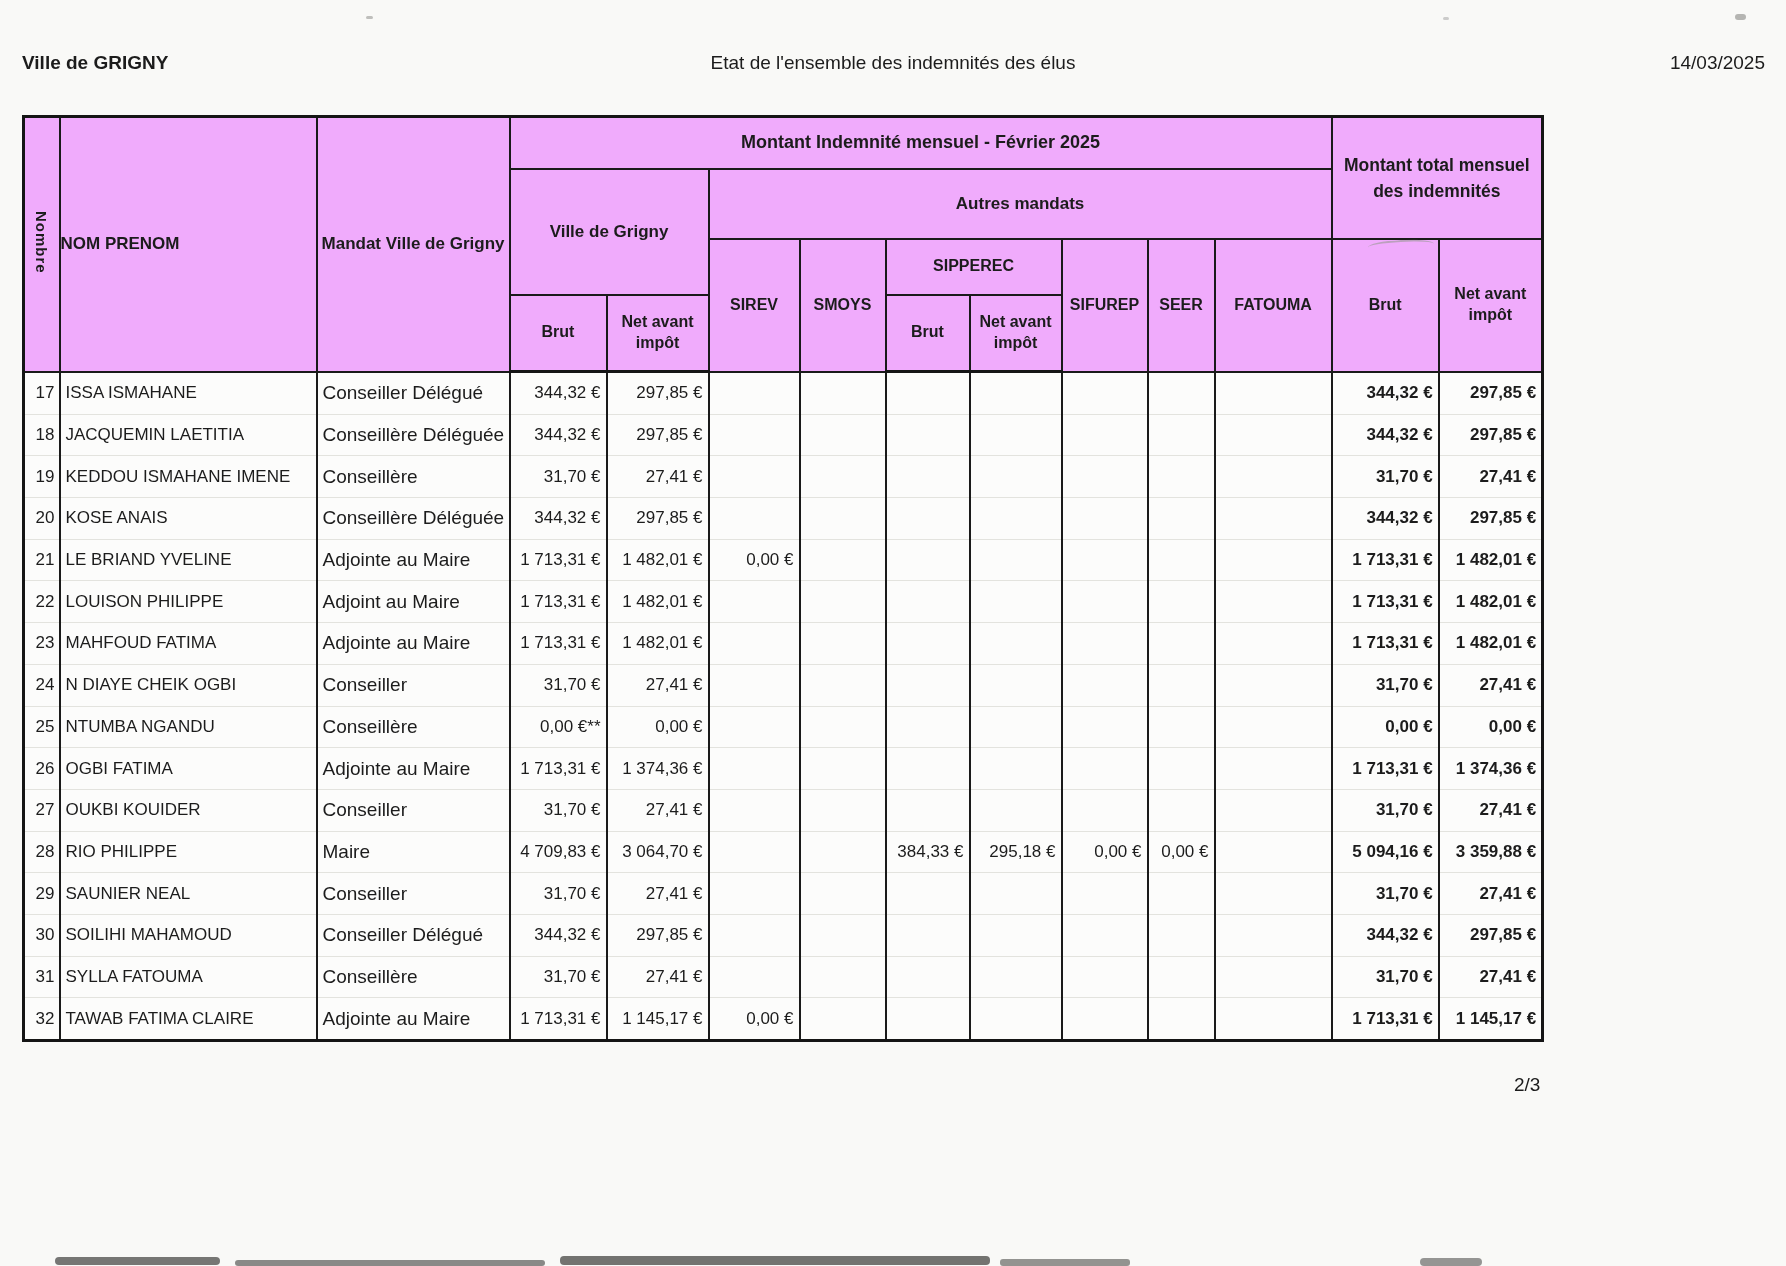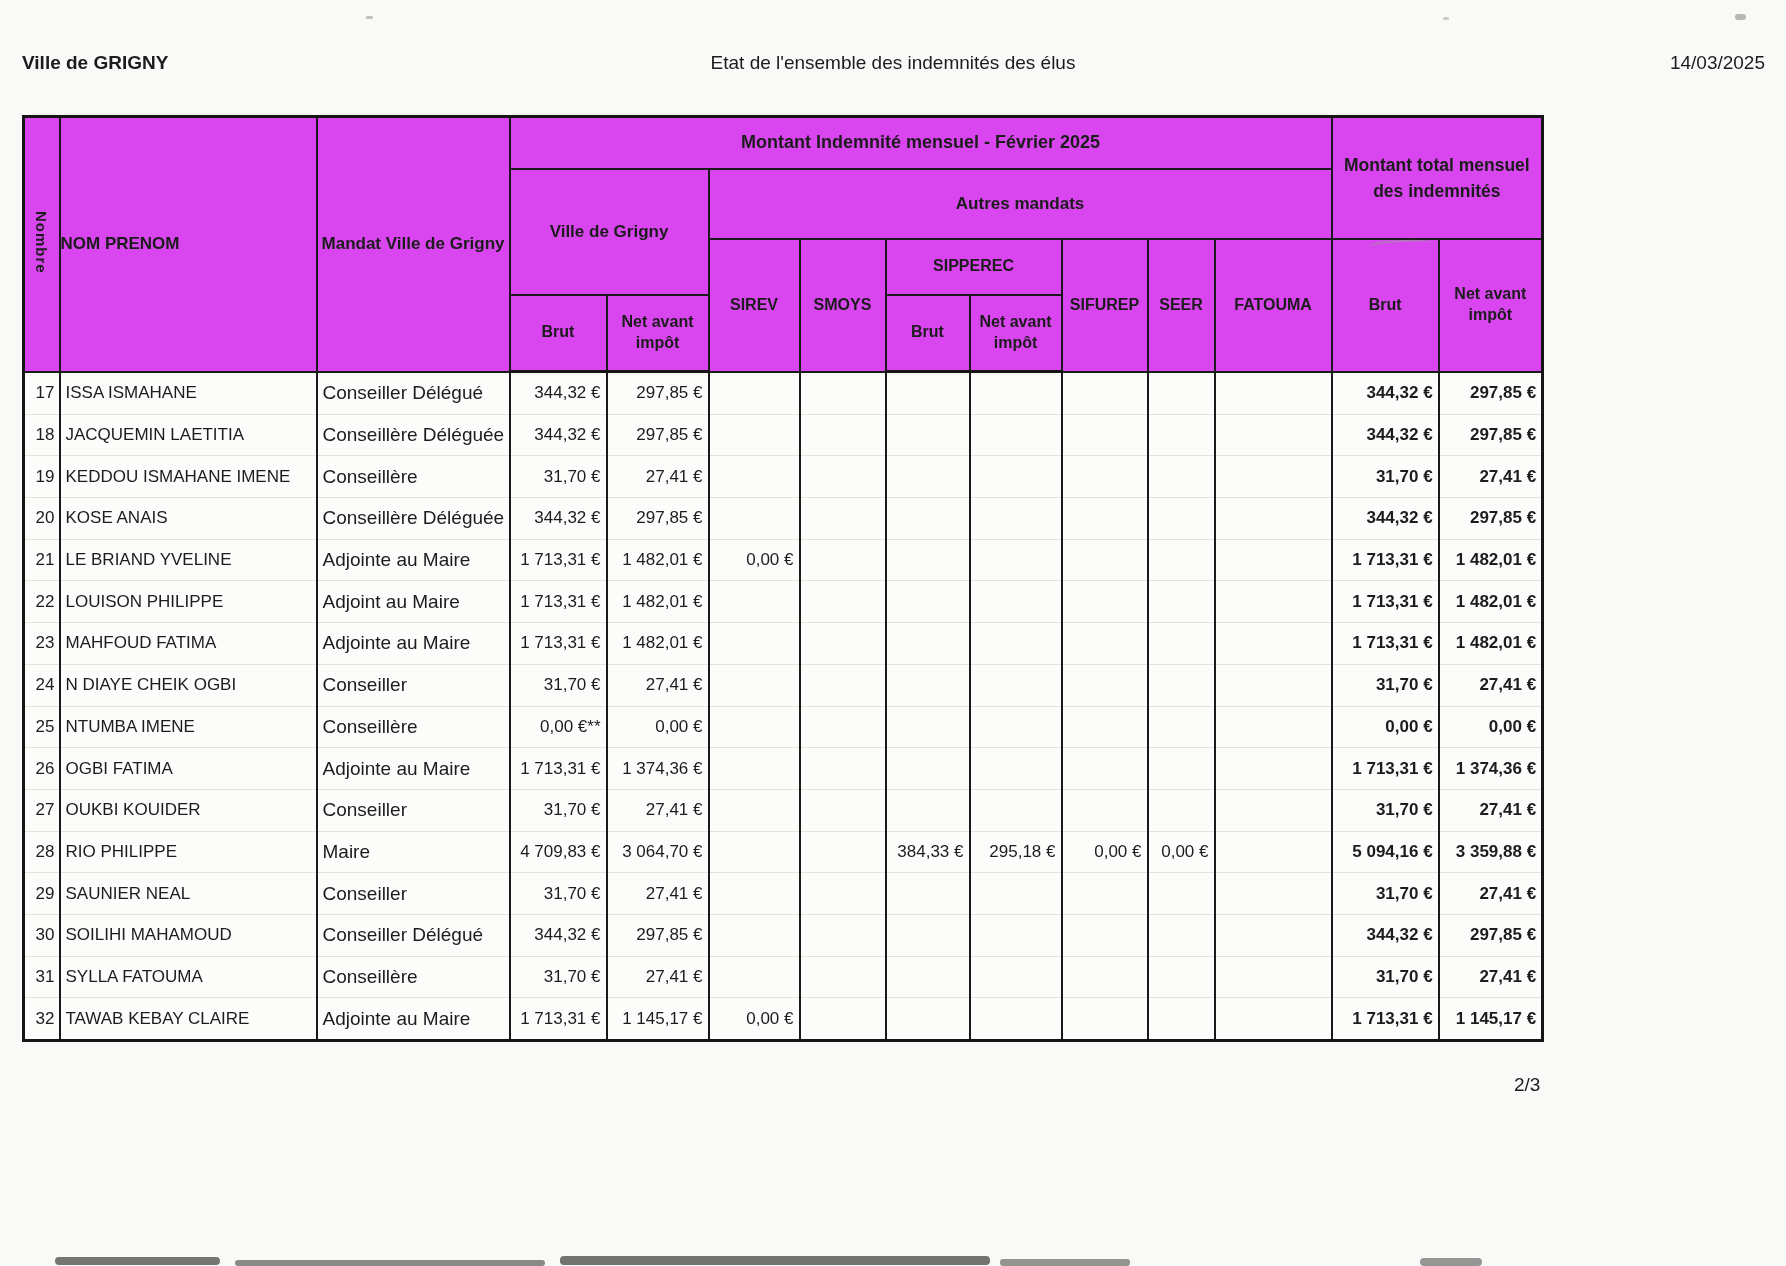--- a/index.html
+++ b/index.html
@@ -26,21 +26,21 @@
     background: #fcfcfb;
   }
   table { border: 3px solid #151515; }
   th {
     border: 2px solid #1a1a1a;
     font-weight: bold;
     font-size: 16px;
     text-align: center;
     vertical-align: middle;
     padding: 2px 4px;
-    background: #d946ef;
+    background: #f0abfc;
   }
   thead tr:last-child th, thead th[rowspan="2"].deep, thead th.row-cd { border-bottom: 3px solid #151515; }
   tbody td {
     border-left: 2px solid #1a1a1a;
     border-right: 2px solid #1a1a1a;
     border-top: 1px solid #e3e3de;
     border-bottom: 1px solid #e3e3de;
     height: 40.7px;
     font-size: 17px;
     padding: 0 5px;
@@ -274,21 +274,21 @@
           <td class="col-sip_brut"></td>
           <td class="col-sip_net"></td>
           <td class="col-sifurep"></td>
           <td class="col-seer"></td>
           <td class="col-semardel"></td>
           <td class="col-total_brut">31,70 €</td>
           <td class="col-total_net">27,41 €</td>
         </tr>
         <tr>
           <td class="col-num">25</td>
-          <td class="col-nom">NTUMBA IMENE</td>
+          <td class="col-nom">NTUMBA NGANDU</td>
           <td class="col-mandat">Conseillère</td>
           <td class="col-ville_brut">0,00 €**</td>
           <td class="col-ville_net">0,00 €</td>
           <td class="col-sirev"></td>
           <td class="col-smoys"></td>
           <td class="col-sip_brut"></td>
           <td class="col-sip_net"></td>
           <td class="col-sifurep"></td>
           <td class="col-seer"></td>
           <td class="col-semardel"></td>
@@ -386,21 +386,21 @@
           <td class="col-sip_brut"></td>
           <td class="col-sip_net"></td>
           <td class="col-sifurep"></td>
           <td class="col-seer"></td>
           <td class="col-semardel"></td>
           <td class="col-total_brut">31,70 €</td>
           <td class="col-total_net">27,41 €</td>
         </tr>
         <tr>
           <td class="col-num">32</td>
-          <td class="col-nom">TAWAB KEBAY CLAIRE</td>
+          <td class="col-nom">TAWAB FATIMA CLAIRE</td>
           <td class="col-mandat">Adjointe au Maire</td>
           <td class="col-ville_brut">1 713,31 €</td>
           <td class="col-ville_net">1 145,17 €</td>
           <td class="col-sirev">0,00 €</td>
           <td class="col-smoys"></td>
           <td class="col-sip_brut"></td>
           <td class="col-sip_net"></td>
           <td class="col-sifurep"></td>
           <td class="col-seer"></td>
           <td class="col-semardel"></td>

